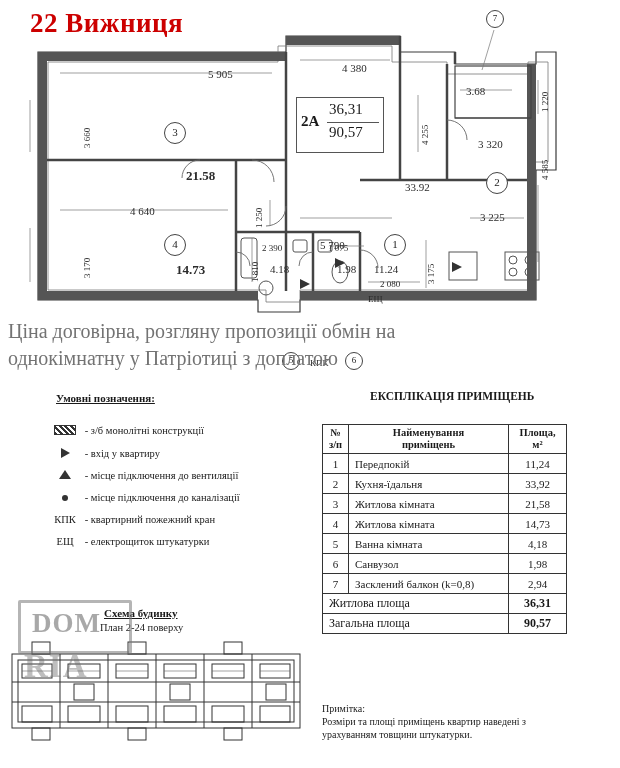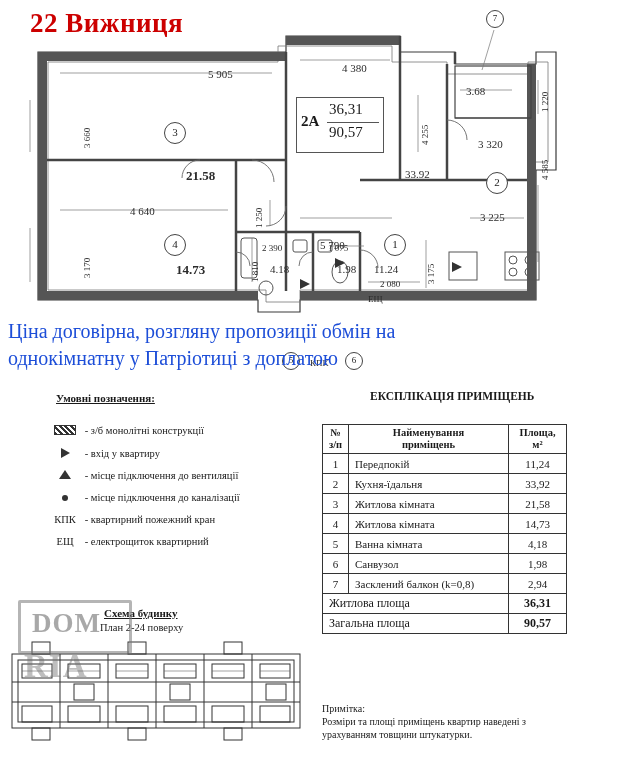--- a/index.html
+++ b/index.html
@@ -86,21 +86,21 @@
     position: absolute; left: 30px; top: 24px;
     width: 52px; height: 0; border-top: 1px solid #555;
   }
 
   
   #ad-text {
     left: 8px; top: 318px;
     width: 604px;
     font-family: "Liberation Serif", serif;
     font-size: 20px;
-    color: #1d4ed8;
+    color: #737373;
     line-height: 1.35;
   }
 
   
   #legend-title {
     left: 56px; top: 392px;
     font-family: "Liberation Serif", serif;
     font-size: 11px;
     font-weight: bold;
     text-decoration: underline;
@@ -362,21 +362,21 @@
   <div class="abs circ" style="left:164px; top:234px;">4</div>
   <div class="abs circ sm" style="left:282px; top:352px;">5</div>
   <div class="abs circ sm" style="left:345px; top:352px;">6</div>
   <div class="abs circ sm" style="left:486px; top:10px;">7</div>
 
   <div class="abs plan-label big" style="left:186px; top:168px;font-family:Liberation Serif, serif;">21.58</div>
   <div class="abs plan-label big" style="left:176px; top:262px;">14.73</div>
   <div class="abs plan-label" style="left:270px; top:263px;">4.18</div>
   <div class="abs plan-label" style="left:337px; top:263px;">1.98</div>
   <div class="abs plan-label" style="left:374px; top:263px;">11.24</div>
-  <div class="abs plan-label" style="left:405px; top:168px;">33.92</div>
+  <div class="abs plan-label" style="left:405px; top:181px;">33.92</div>
 
   <div class="abs plan-label" style="left:160px; top:68px;margin-left:48px;">5 905</div>
   <div class="abs plan-label" style="left:342px; top:62px;">4 380</div>
   <div class="abs plan-label sm vert" style="left:540px; top:112px;">1 220</div>
   <div class="abs plan-label" style="left:466px; top:85px;">3.68</div>
   <div class="abs plan-label" style="left:478px; top:138px;">3 320</div>
   <div class="abs plan-label sm vert" style="left:420px; top:145px;">4 255</div>
   <div class="abs plan-label sm vert" style="left:82px; top:148px;">3 660</div>
   <div class="abs plan-label" style="left:130px; top:205px;">4 640</div>
   <div class="abs plan-label" style="left:320px; top:211px;margin-top:28px;">5 790</div>
@@ -415,21 +415,21 @@
   <div class="legend-row" style="top:491px;">
     <span class="sym"><span class="sym-dot"></span></span>
     <span class="txt">- місце підключення до каналізації</span>
   </div>
   <div class="legend-row" style="top:513px;">
     <span class="sym sym-abbr">КПК</span>
     <span class="txt">- квартирний пожежний кран</span>
   </div>
   <div class="legend-row" style="top:535px;">
     <span class="sym sym-abbr">ЕЩ</span>
-    <span class="txt">- електрощиток квартирний</span>
+    <span class="txt">- електрощиток штукатурки</span>
   </div>
 
   <div class="abs" id="scheme-title">Схема будинку</div>
   <div class="abs" id="scheme-sub">План 2-24 поверху</div>
 
   <svg class="abs" id="scheme-svg" width="300" height="126">
     <g stroke="#333" stroke-width="1" fill="none">
       <rect x="4" y="18" width="288" height="74"></rect>
       <rect x="10" y="24" width="276" height="62"></rect>
 

